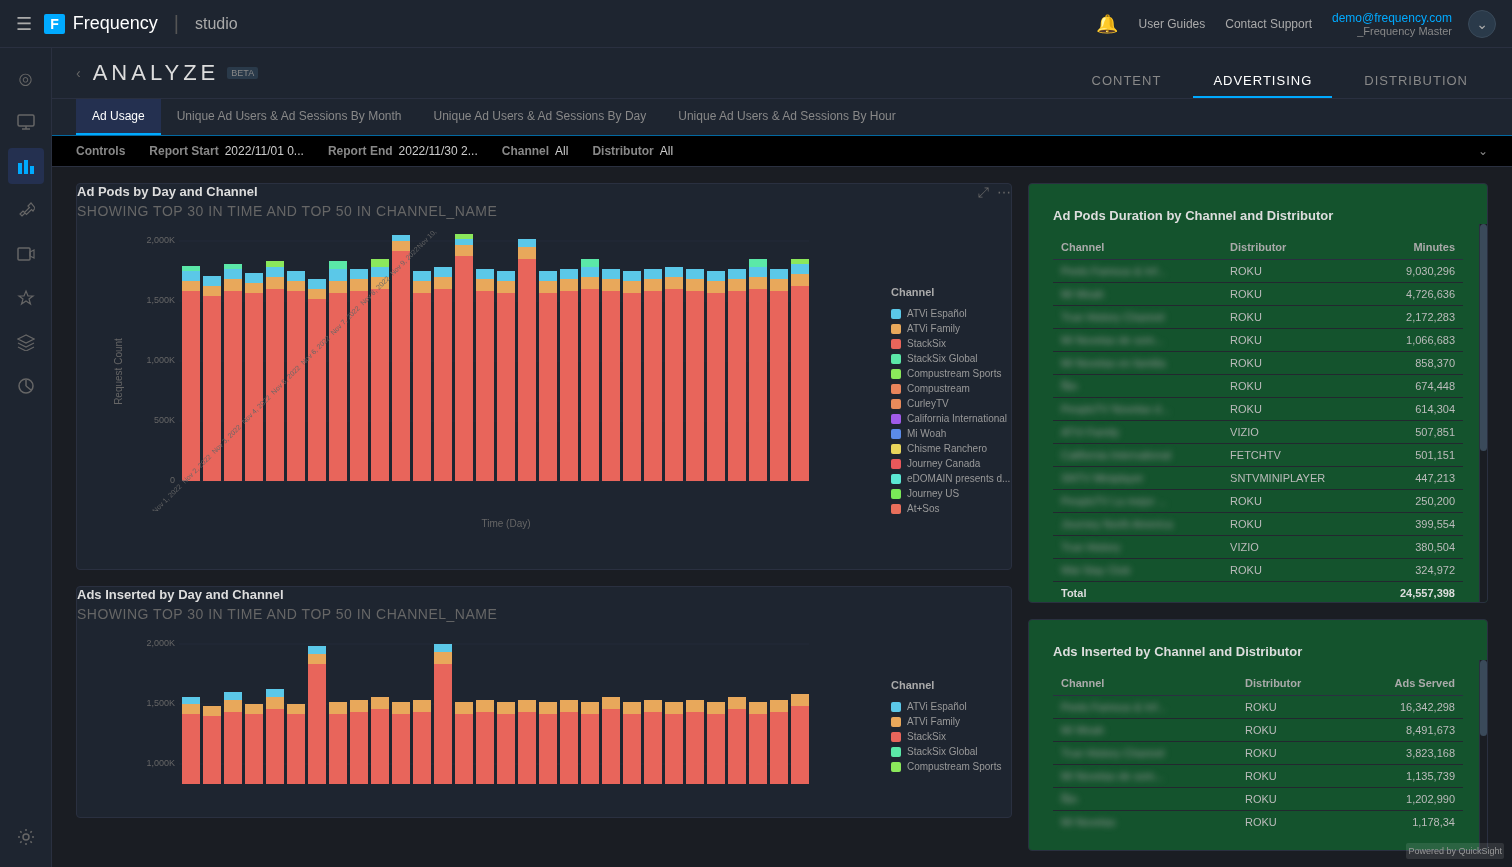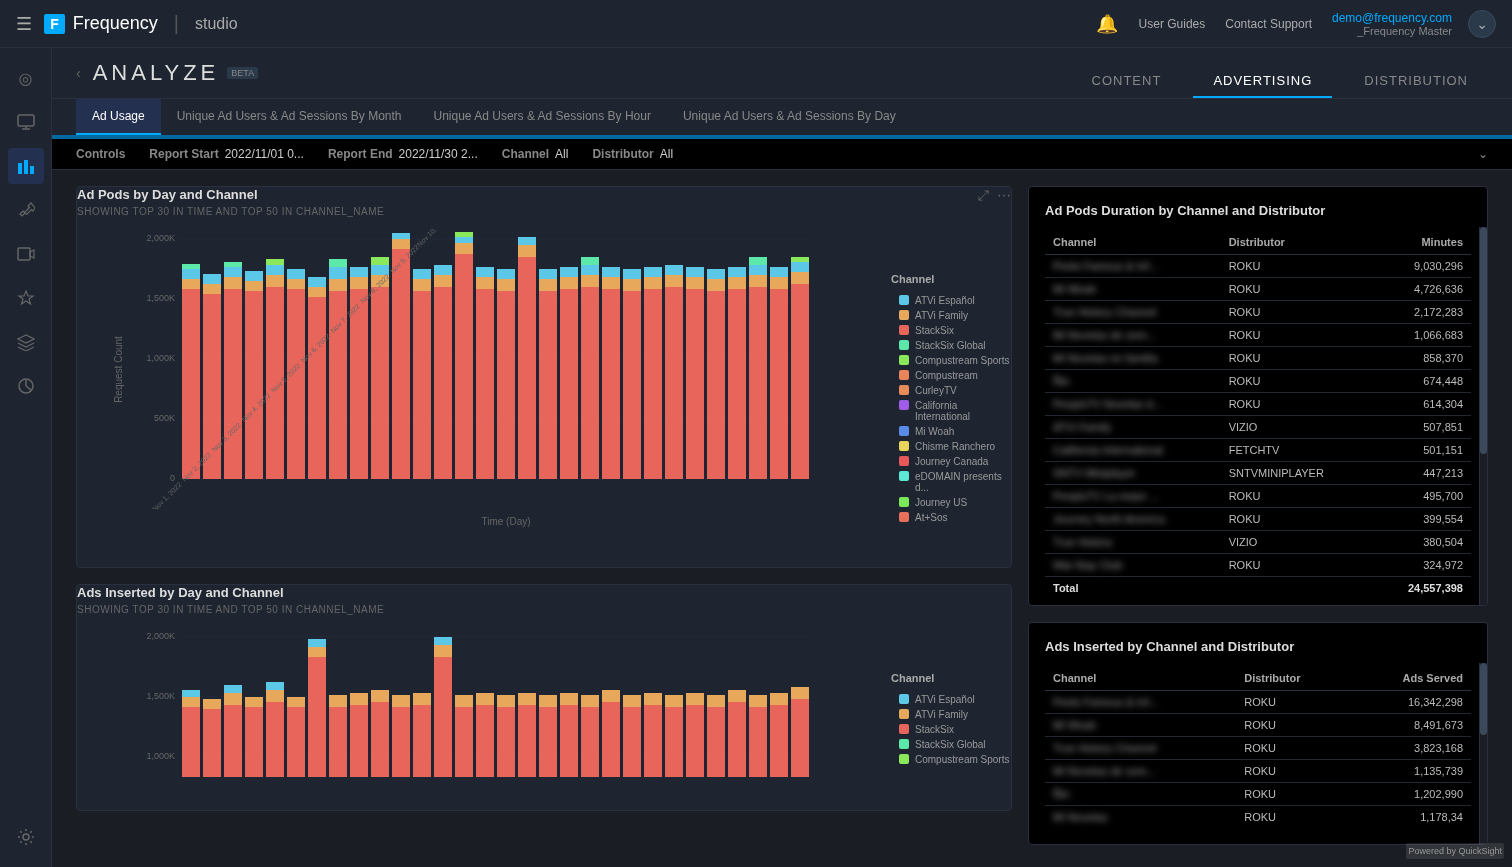--- a/index.html
+++ b/index.html
@@ -82,21 +82,21 @@
       font-weight: 500;
     }
     .analyze-tab.active { color: #fff; border-bottom-color: #00aaff; }
 
     
     .sub-tabs {
       background: #1e2530;
       padding: 0 24px;
       display: flex;
       gap: 0;
-      border-bottom: 4px solid #0369a1;
+      border-bottom: 1px solid #0369a1;
     }
     .sub-tab {
       padding: 10px 16px;
       color: #888;
       font-size: 12px;
       cursor: pointer;
       border-bottom: 2px solid transparent;
       white-space: nowrap;
     }
     .sub-tab.active { color: #fff; background: #243050; border-bottom-color: #00aaff; }
@@ -130,39 +130,39 @@
     .left-panels { flex: 1; display: flex; flex-direction: column; gap: 16px; min-width: 0; }
     .right-panels { width: 460px; display: flex; flex-direction: column; gap: 16px; }
 
     
     .chart-panel {
       background: #1e2530;
       border-radius: 4px;
       border: 1px solid #2a3040;
     }
     .chart-title { color: #ddd; font-size: 13px; font-weight: 600; margin-bottom: 4px; }
-    .chart-subtitle { color: #666; font-size: 10px; margin-bottom: 12px; text-transform: uppercase; letter-spacing: 0.5px; }
+    .chart-subtitle { color: #666; font-size: 14px; margin-bottom: 12px; text-transform: uppercase; letter-spacing: 0.5px; }
     .chart-header { display: flex; justify-content: space-between; align-items: flex-start; }
     .chart-actions { display: flex; gap: 8px; color: #666; font-size: 14px; }
     .chart-action { cursor: pointer; }
 
     
     .chart-with-legend { display: flex; gap: 16px; }
     .chart-area { flex: 1; min-width: 0; }
     .chart-legend { width: 120px; flex-shrink: 0; display: flex; flex-direction: column; gap: 4px; justify-content: center; }
     .legend-title { color: #aaa; font-size: 11px; font-weight: 600; margin-bottom: 6px; }
-    .legend-item { display: flex; align-items: flex-start; gap: 6px; font-size: 10px; color: #999; margin-left: 8px; }
+    .legend-item { display: flex; align-items: flex-end; gap: 6px; font-size: 10px; color: #999; }
     .legend-dot { width: 10px; height: 10px; border-radius: 2px; flex-shrink: 0; }
     .x-axis-label { text-align: center; color: #666; font-size: 10px; margin-top: 4px; }
 
     
     .table-panel {
-      background: #000000;
+      background: #14532d;
       border-radius: 4px;
-      padding: 16px;
+      padding: 24px;
       border: 1px solid #2a3040;
       overflow: hidden;
     }
     .table-title { color: #ddd; font-size: 13px; font-weight: 600; margin-bottom: 12px; }
     .data-table { width: 100%; border-collapse: collapse; }
     .data-table th {
       text-align: left;
       color: #aaa;
       font-size: 11px;
       font-weight: 600;
@@ -285,22 +285,22 @@
       <div class="analyze-tabs">
         <div class="analyze-tab">CONTEnt</div>
         <div class="analyze-tab active">AdveRTising</div>
         <div class="analyze-tab">DISTRIBUTION</div>
       </div>
     </div>
 
     <div class="sub-tabs">
       <div class="sub-tab active">Ad Usage</div>
       <div class="sub-tab">Unique Ad Users &amp; Ad Sessions By Month</div>
+      <div class="sub-tab">Unique Ad Users &amp; Ad Sessions By Day</div>
       <div class="sub-tab">Unique Ad Users &amp; Ad Sessions By Hour</div>
-      <div class="sub-tab">Unique Ad Users &amp; Ad Sessions By Day</div>
     </div>
 
     <div class="controls-bar">
       <div class="control-item">
         <span class="control-label">Controls</span>
       </div>
       <div class="control-item">
         <span class="control-label">Report Start</span>
         <span class="control-value">2022/11/01 0...</span>
       </div>
@@ -749,21 +749,21 @@
                 <td>501,151</td>
               </tr>
               <tr>
                 <td><span class="text-blur">SNTV Miniplayer</span></td>
                 <td>SNTVMINIPLAYER</td>
                 <td>447,213</td>
               </tr>
               <tr>
                 <td><span class="text-blur">PeoplsTV La mejor ...</span></td>
                 <td>ROKU</td>
-                <td>495,700</td>
+                <td>250,200</td>
               </tr>
               <tr>
                 <td><span class="text-blur">Journey North America</span></td>
                 <td>ROKU</td>
                 <td>399,554</td>
               </tr>
               <tr>
                 <td><span class="text-blur">True History</span></td>
                 <td>VIZIO</td>
                 <td>380,504</td>

